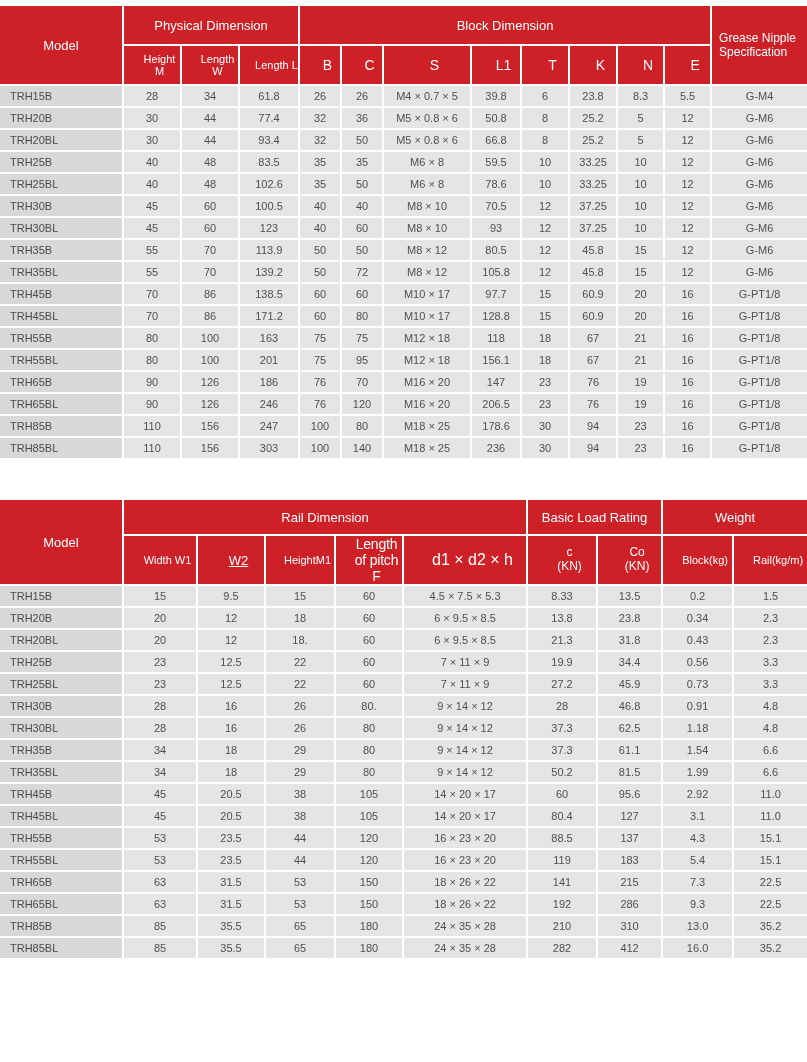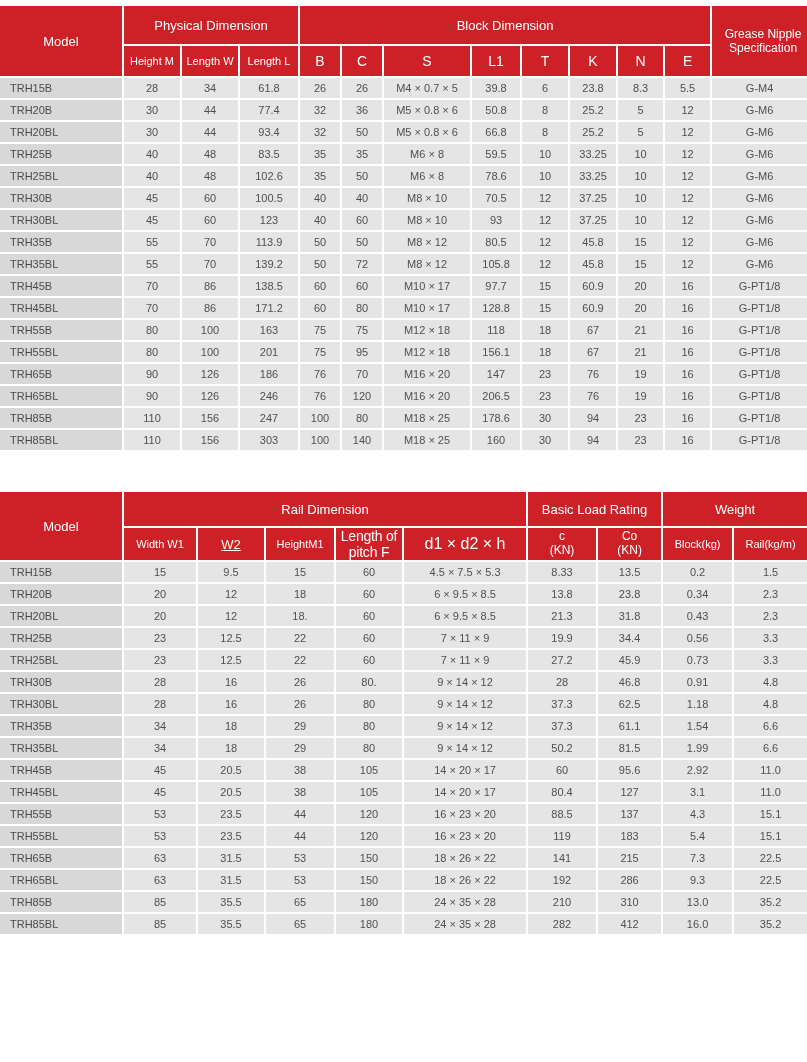--- a/index.html
+++ b/index.html
@@ -26,27 +26,27 @@
   table tr > *:last-child  { border-right: 0; }
 
   thead th {
     background: #cd2127;
     color: #ffffff;
     font-weight: normal;
     vertical-align: middle;
   }
   .group-h   { font-size: 13px; height: 40px; }
   .model-h   { font-size: 13px; }
-  .sub-h     { font-size: 11px; height: 32px; }
+  .sub-h     { font-size: 11px; height: 40px; padding-left: 15px; }
   .letter-h  { font-size: 14px; }
   .w2-h      { font-size: 13px; text-decoration: underline; }
   .pitch-h   { font-size: 14px; letter-spacing: -0.2px; }
   .grease-h  {
     font-size: 12px;
-    text-align: center;
+    text-align: left;
     padding-left: 7px;
     line-height: 1.2;
     white-space: pre-line;
   }
   .kn-h { font-size: 12px; line-height: 1.15; white-space: pre-line; }
 
   tbody tr { height: 22px; }
   tbody td {
     background: #e5e5e5;
     color: #4f4f4f;
@@ -344,21 +344,21 @@
         <td>G-PT1/8</td>
       </tr>
       <tr>
         <td class="model-cell">TRH85BL</td>
         <td>110</td>
         <td>156</td>
         <td>303</td>
         <td>100</td>
         <td>140</td>
         <td>M18 × 25</td>
-        <td>160</td>
+        <td>236</td>
         <td>30</td>
         <td>94</td>
         <td>23</td>
         <td>16</td>
         <td>G-PT1/8</td>
       </tr>
     </tbody>
 </table>
 
 <table id="table2">

